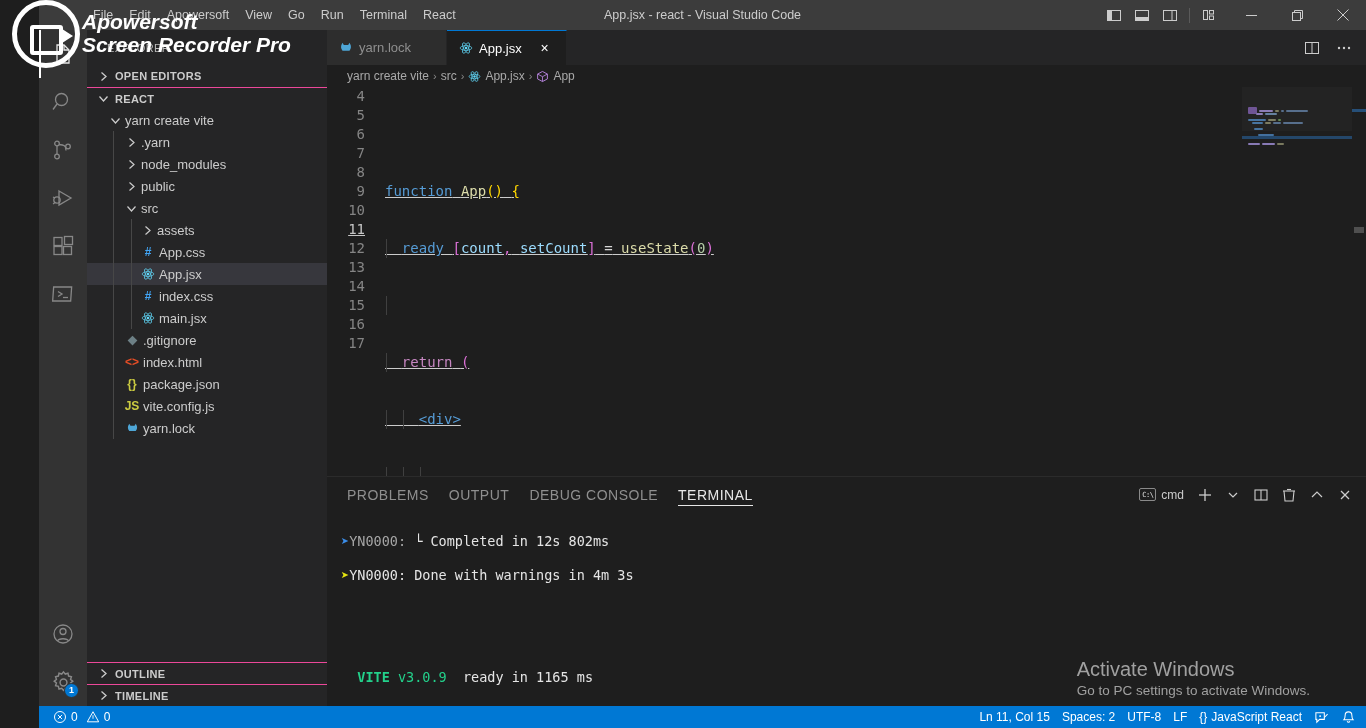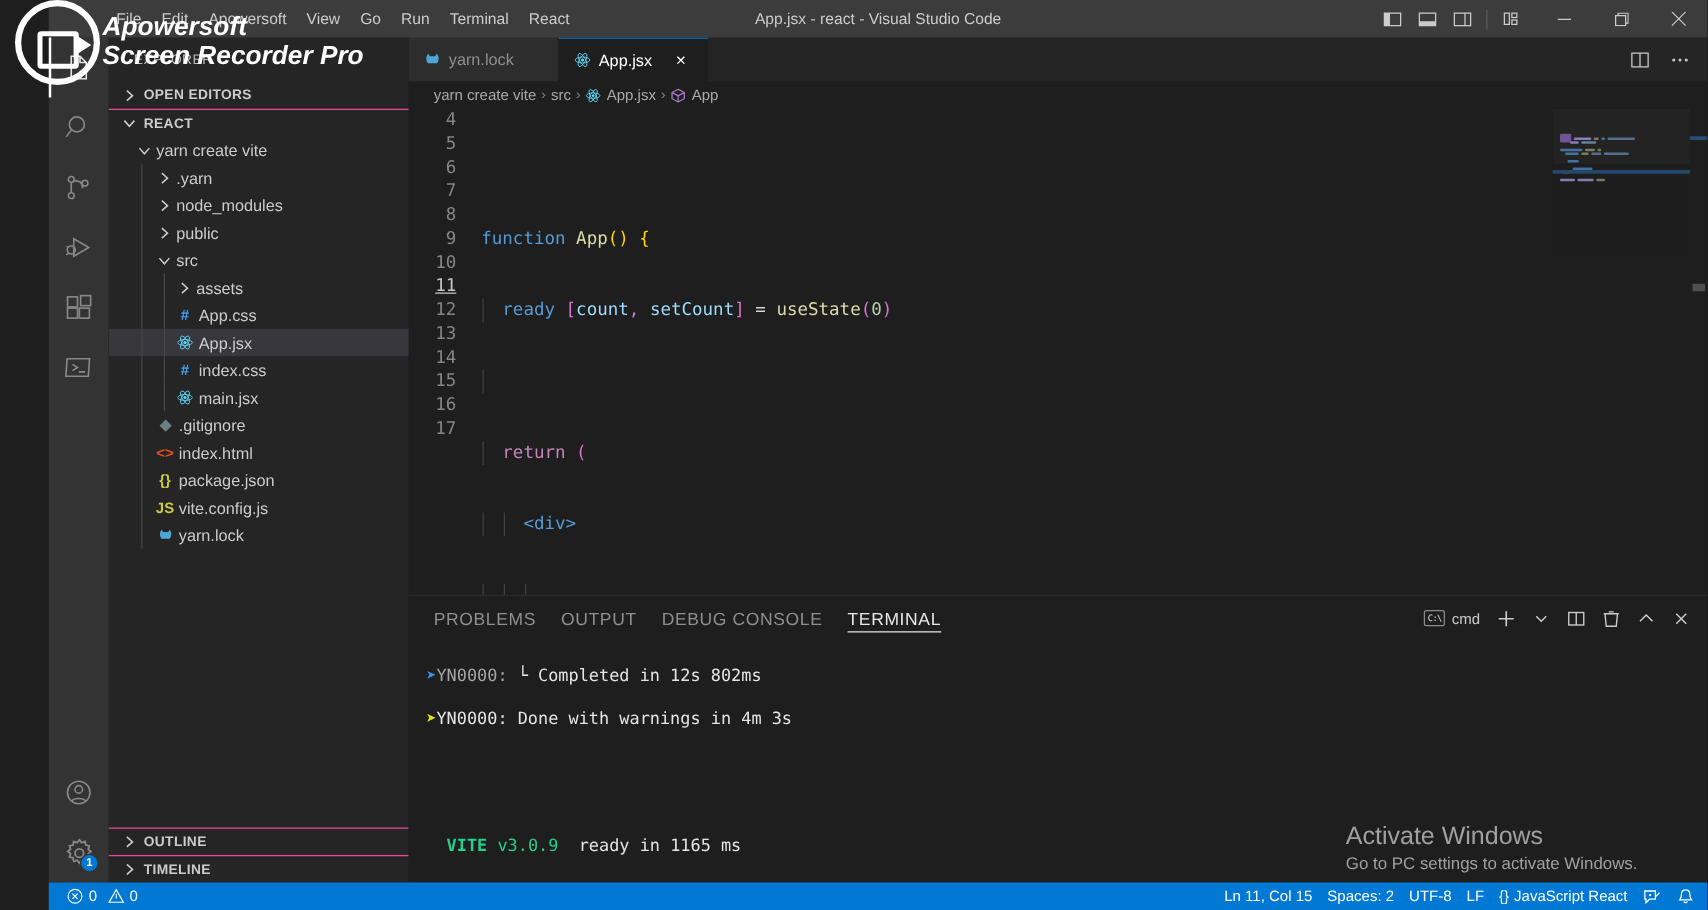--- a/index.html
+++ b/index.html
@@ -111,21 +111,21 @@
 
   .editorwrap { flex: 1; display: flex; position: relative; min-height: 0; overflow: hidden; }
   .code {
     flex: 1; display: flex; font-family: "DejaVu Sans Mono", monospace;
     font-size: 14px; line-height: 19px; position: relative;
   }
   .gutter { width: 58px; flex: 0 0 58px; text-align: right; padding-right: 20px; color: #858585; user-select: none; }
   .gutter div { height: 19px; }
   .gutter div.curline { color: #c6c6c6; text-decoration: underline; }
   .codelines { flex: 1; position: relative; white-space: pre; }
-  .codelines .ln { height: 19px; position: relative; }
+  .codelines .ln { height: 19px; position: relative; text-decoration: underline; }
   .ig { position: absolute; top: 0; height: 19px; width: 1px; background: #404040; }
   .kw  { color: #569cd6; }
   .kw2 { color: #c586c0; }
   .fn  { color: #dcdcaa; }
   .var { color: #9cdcfe; }
   .brk-y { color: #ffd700; }
   .brk-p { color: #da70d6; }
   .num { color: #b5cea8; }
   .tag { color: #569cd6; }
   .pln { color: #d4d4d4; }

